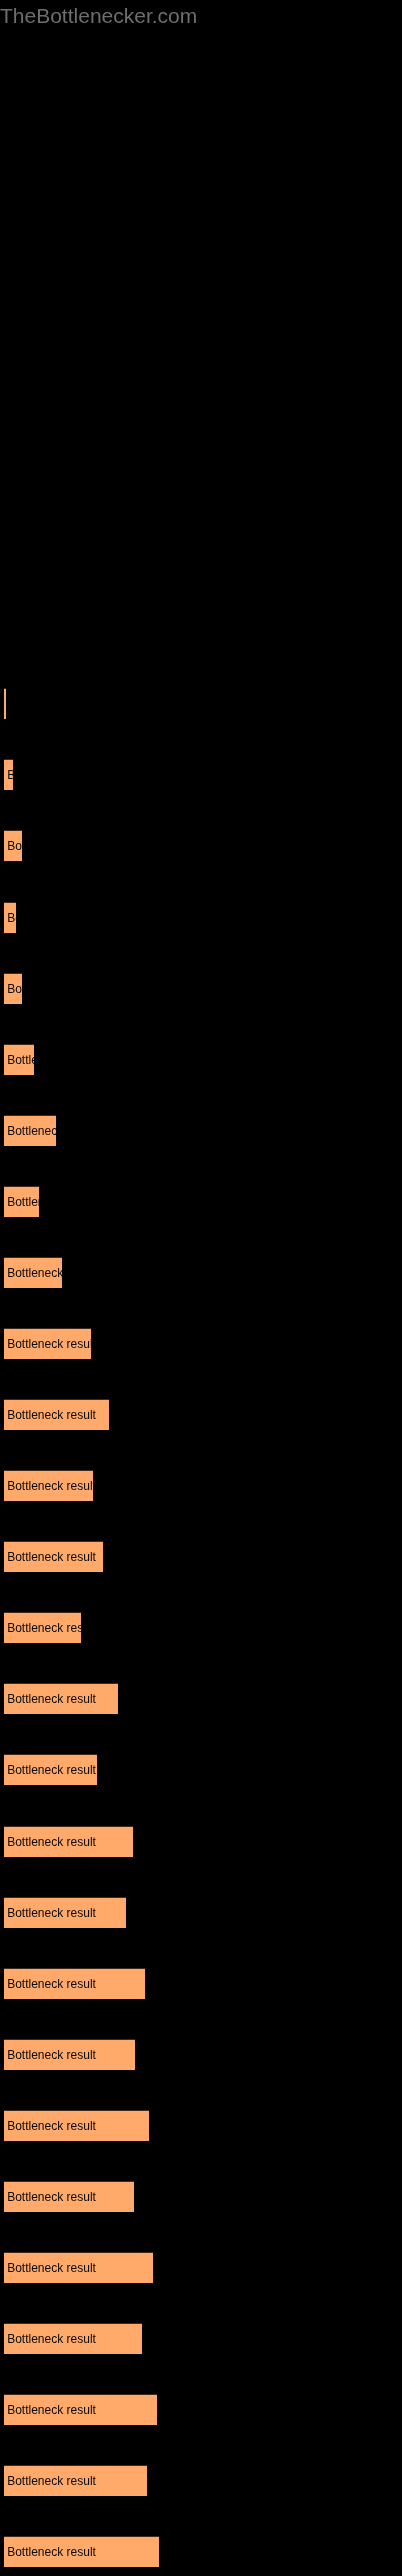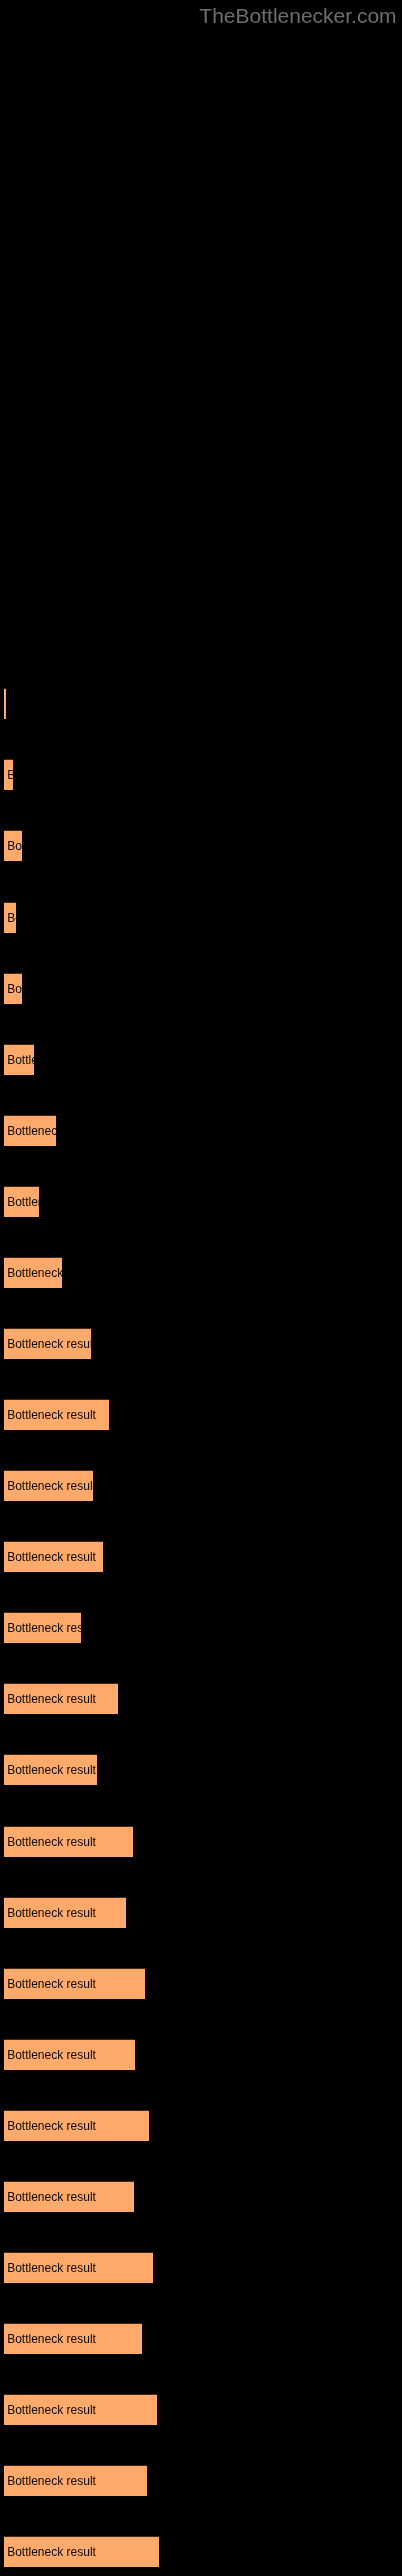--- a/index.html
+++ b/index.html
@@ -15,21 +15,21 @@
     font-family: "Liberation Sans", sans-serif;
   }
 
   #watermark {
     position: absolute;
     top: 0;
     left: 0;
     width: 403px;
     height: 32px;
     line-height: 32px;
-    text-align: right;
+    text-align: left;
     padding-right: 6.4px;
     box-sizing: border-box;
     color: #6e6e6e;
     font-size: 21px;
     font-family: "Liberation Sans", sans-serif;
     letter-spacing: 0px;
     white-space: nowrap;
     user-select: none;
   }
 

